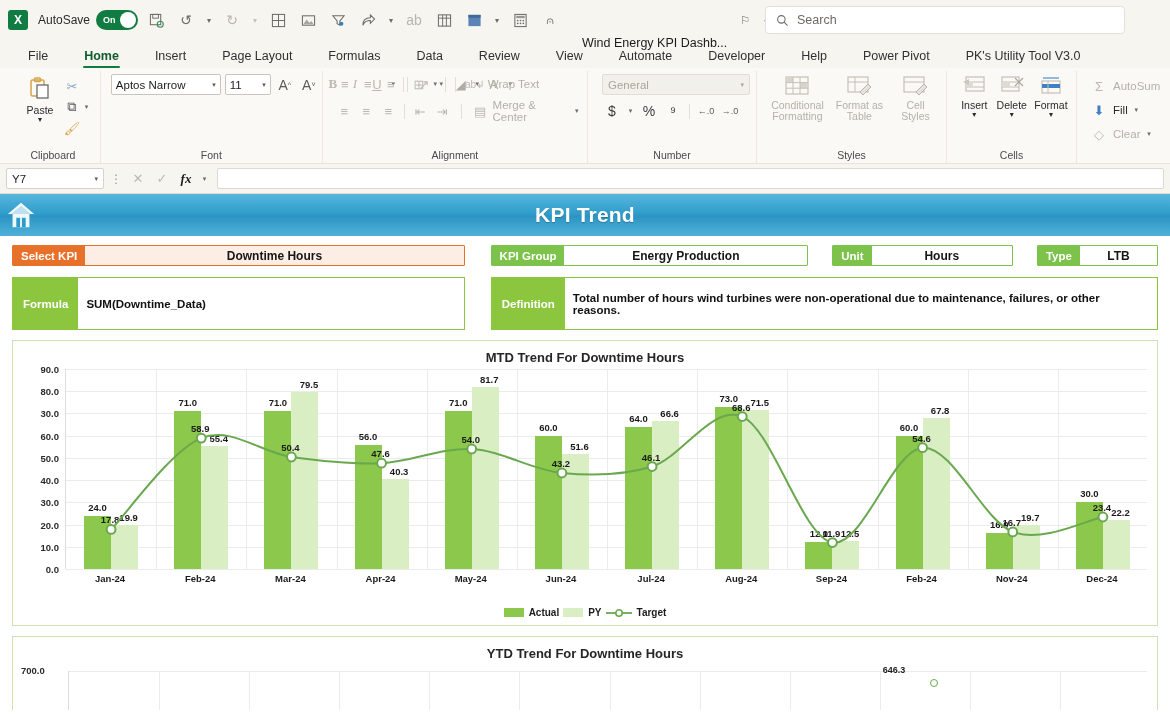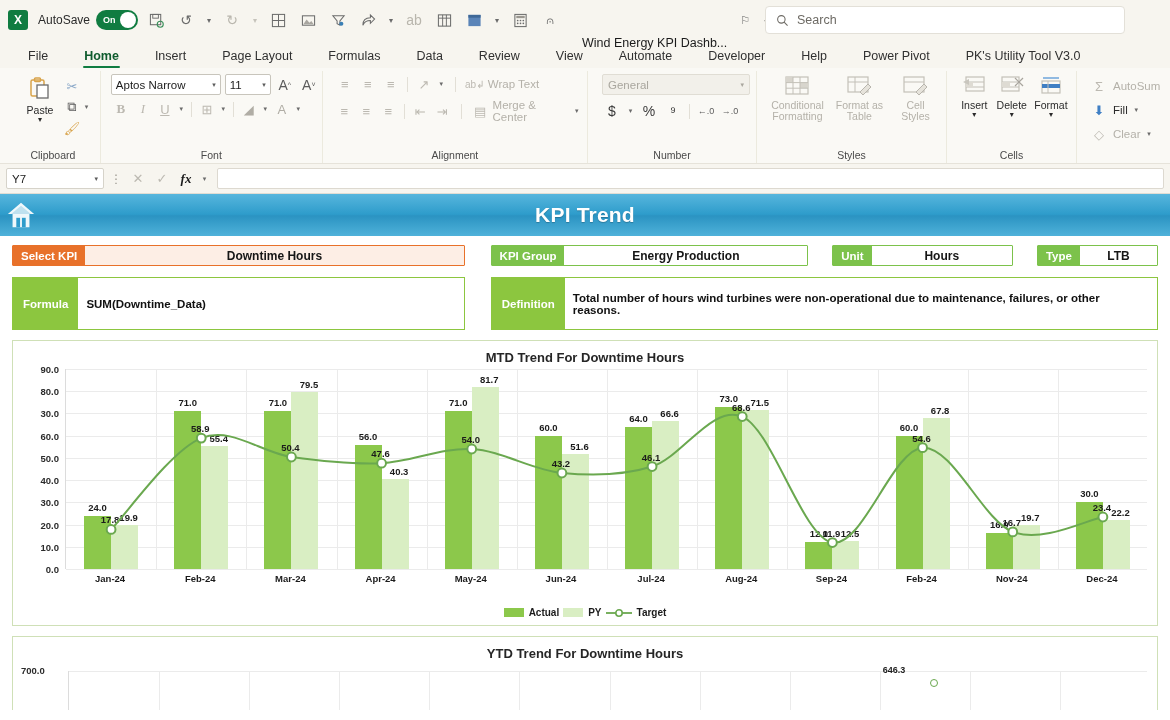--- a/index.html
+++ b/index.html
@@ -342,21 +342,21 @@
           </div>
         <div class="row">
             <span class="sm-icon" style="color:#d8a34a">🖌</span>
           </div>
       </div>
     </div>
     <div class="rgroup-label">Clipboard</div>
   </div>
 
   <div class="rgroup" style="width:222px">
-    <div class="rgroup-body" style="flex-direction:column;gap:4px;padding-left:4px">
+    <div class="rgroup-body" style="flex-direction:row;gap:4px;padding-left:4px">
       <div class="row" style="gap:4px">
         <div class="fontname">
           <span>Aptos Narrow</span>
           <span style="font-size:7px;color:#5c5c5c">▾</span>
         </div>
         <div class="fontsize">
           <span>11</span>
           <span style="font-size:7px;color:#5c5c5c">▾</span>
         </div>
         <span class="sm-icon" style="font-size:14px">A<sup style="font-size:7px">^</sup></span>

